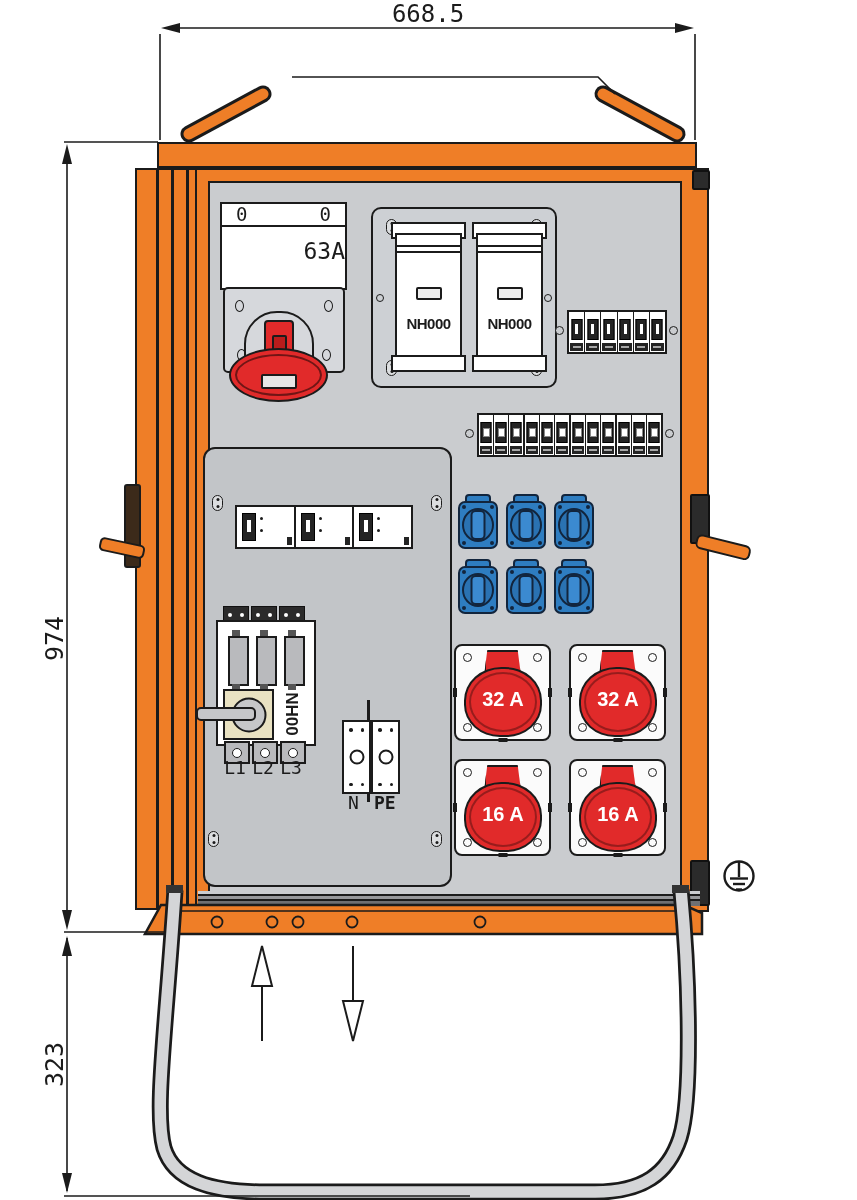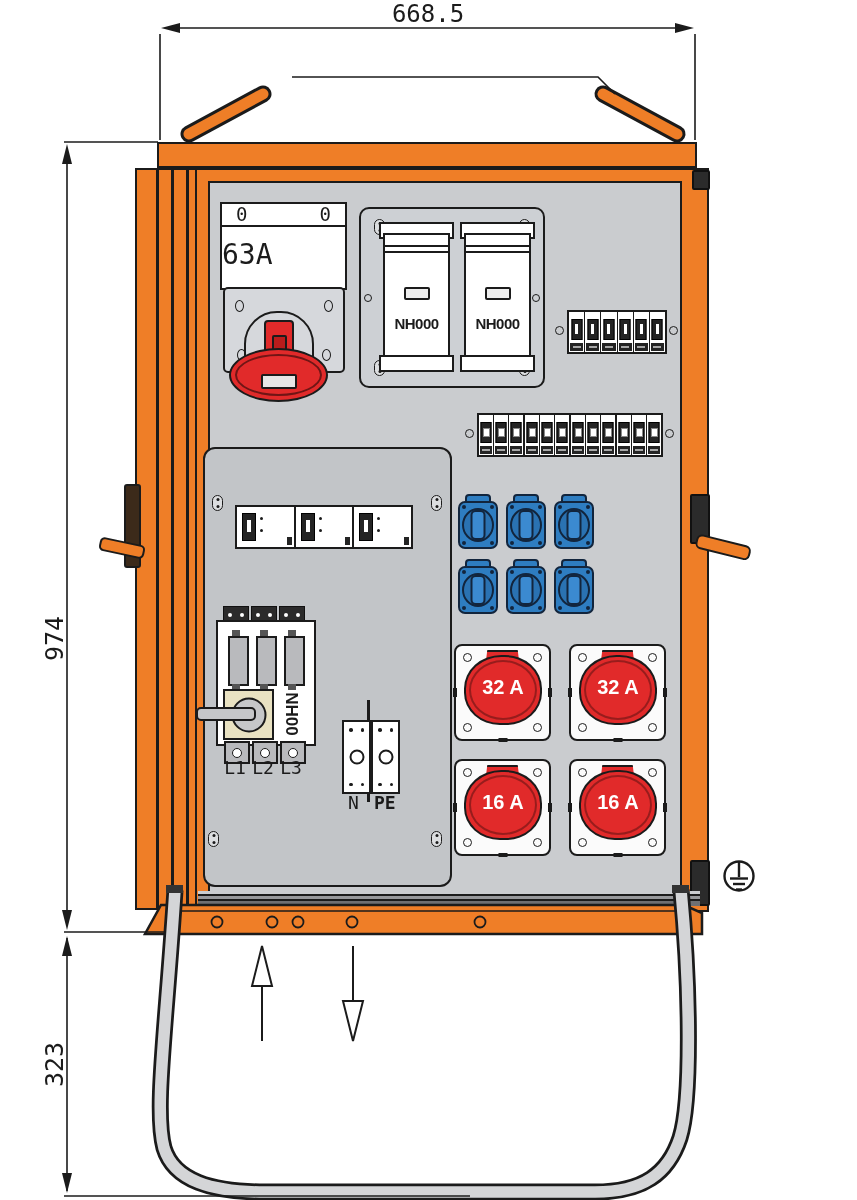--- a/index.html
+++ b/index.html
@@ -23,34 +23,34 @@
   .rhandle{position:absolute;left:656px;top:533px;width:52px;height:11px;background:#EF7E27;border:2px solid #1b1b1b;
            border-radius:6px;transform:rotate(14deg);transform-origin:left center;}
   .rails{position:absolute;left:158px;top:891px;width:502px;height:15px;
          background:linear-gradient(180deg,#cacccf 0 3px,#1b1b1b 3px 5px,#97989b 5px 8px,#1b1b1b 8px 10px,#6e6f72 10px 15px);}
 
   
   .sw63{position:absolute;left:180px;top:202px;width:123px;height:84px;background:#fff;border:2px solid #1b1b1b;}
   .sw63-band{position:absolute;left:0;top:0;right:0;height:21px;border-bottom:2px solid #1b1b1b;}
   .sw63 .z{position:absolute;top:-1px;font-size:19px;}
   .sw63 .zl{left:14px;} .sw63 .zr{right:14px;}
-  .sw63-rating{position:absolute;left:0;right:0;top:34px;text-align:left;font-size:28px;}
+  .sw63-rating{position:absolute;left:0;right:0;top:34px;text-align:right;font-size:23px;}
   .plate63{position:absolute;left:183px;top:287px;width:118px;height:82px;background:#d6d8dc;border:2px solid #1b1b1b;border-radius:5px;}
   .oval{position:absolute;width:7px;height:10px;border:1.5px solid #1b1b1b;border-radius:50%;}
   .hood{position:absolute;left:204px;top:311px;width:66px;height:50px;border:2px solid #1b1b1b;
         border-radius:33px 33px 6px 6px;}
   .latch{position:absolute;left:224px;top:320px;width:26px;height:42px;background:#E12A2A;border:2px solid #1b1b1b;border-radius:4px;}
   .latch i{position:absolute;left:6px;top:13px;width:11px;height:20px;background:#b91c1c;border:2px solid #1b1b1b;border-radius:2px;}
   .lid{position:absolute;left:189px;top:348px;width:95px;height:50px;background:#E12A2A;border:2.5px solid #1b1b1b;border-radius:50%;}
   .lid .ring{position:absolute;inset:4px;border:2px solid rgba(0,0,0,.5);border-radius:50%;}
   .lid .slot{position:absolute;left:50%;top:24px;transform:translateX(-50%);width:32px;height:11px;background:#e7e7e7;
              border:2px solid #1b1b1b;border-radius:2px;}
 
   
-  .nhpanel{position:absolute;left:319px;top:207px;width:182px;height:177px;background:#cdd0d4;border:2px solid #1b1b1b;border-radius:10px;}
+  .nhpanel{position:absolute;left:331px;top:207px;width:182px;height:177px;background:#cdd0d4;border:2px solid #1b1b1b;border-radius:10px;}
   .oscrew{position:absolute;width:9px;height:14px;border:1.8px solid #1b1b1b;border-radius:6px;background:#dcdee0;}
   .oscrew i{position:absolute;width:3px;height:3px;background:#1b1b1b;border-radius:50%;left:50%;transform:translateX(-50%);}
   .oscrew i.t{top:2px;} .oscrew i.b{bottom:2px;}
   .dot{position:absolute;width:6px;height:6px;border:1.5px solid #1b1b1b;border-radius:50%;background:#cdd0d4;}
   .fuse{position:absolute;width:75px;height:150px;}
   .fuse .cap{position:absolute;left:0;right:0;height:13px;background:#fff;border:2px solid #1b1b1b;}
   .fuse .cap.t{top:0;} .fuse .cap.b{bottom:0;}
   .fuse .bodyp{position:absolute;left:4px;right:4px;top:11px;bottom:11px;background:#fff;border:2px solid #1b1b1b;}
   .fuse .lines{position:absolute;left:0;right:0;top:7px;height:14px;
                background:linear-gradient(180deg,transparent 0 3px,#1b1b1b 3px 5px,transparent 5px 9px,#1b1b1b 9px 11px,transparent 11px);}
@@ -88,21 +88,21 @@
   .sk-key{position:absolute;left:50%;top:50%;transform:translate(-50%,-50%);width:11px;height:26px;
           background:#3b8ad0;border:2px solid #12253d;border-radius:5px;}
 
   
   .cee{position:absolute;width:93px;height:93px;background:#fbfbfb;border:2px solid #1b1b1b;border-radius:8px;}
   .cee .sc{position:absolute;width:7px;height:7px;border:1.7px solid #1b1b1b;border-radius:50%;}
   .cee .sc.s1{left:7px;top:7px;} .cee .sc.s2{right:7px;top:7px;}
   .cee .sc.s3{left:7px;bottom:7px;} .cee .sc.s4{right:7px;bottom:7px;}
   .cee-lid{position:absolute;left:50%;top:4px;transform:translateX(-50%);width:34px;height:26px;background:#E12A2A;
            border:2px solid #1b1b1b;border-radius:3px;clip-path:polygon(10% 0,90% 0,100% 100%,0 100%);}
-  .cee-body{position:absolute;left:8px;top:9px;width:74px;height:66px;background:#E12A2A;border:2.5px solid #1b1b1b;
+  .cee-body{position:absolute;left:8px;top:21px;width:74px;height:66px;background:#E12A2A;border:2.5px solid #1b1b1b;
             border-radius:48% 48% 46% 46%;}
   .cee-ring{position:absolute;inset:3px;border:2px solid rgba(0,0,0,.32);border-radius:50%;}
   .cee-rating{position:absolute;left:0;right:0;top:19px;text-align:center;color:#fff;
               font-family:"Liberation Sans",sans-serif;font-weight:bold;font-size:20px;}
   .cee-tick{position:absolute;width:4px;height:9px;background:#1b1b1b;}
   .cee-tick.tl{left:-3px;top:42px;} .cee-tick.tr{right:-3px;top:42px;}
   .cee-tick.tb{left:50%;bottom:-3px;transform:translateX(-50%);width:9px;height:4px;}
 
   
   .subpanel{position:absolute;left:163px;top:447px;width:245px;height:436px;background:#c2c5c8;border:2px solid #1b1b1b;border-radius:12px;}

